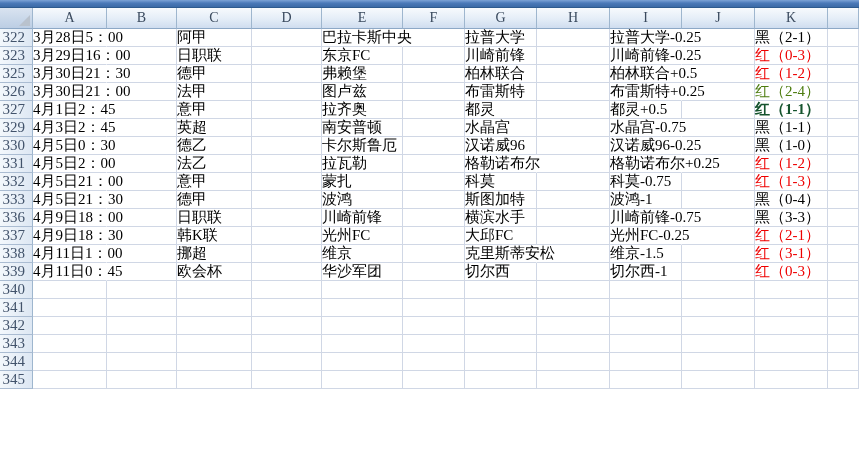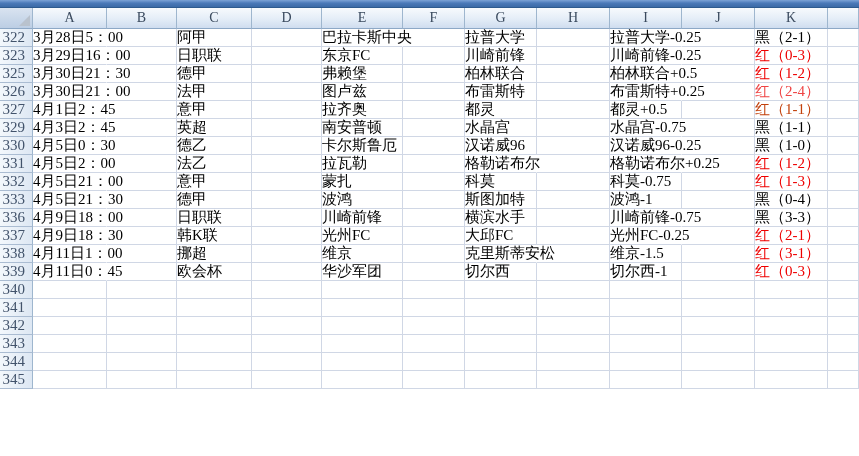--- a/index.html
+++ b/index.html
@@ -141,37 +141,37 @@
     <td class="cell no-r">3月30日21：00</td>
     <td class="cell"></td>
     <td class="cell">法甲</td>
     <td class="cell"></td>
     <td class="cell">图卢兹</td>
     <td class="cell"></td>
     <td class="cell">布雷斯特</td>
     <td class="cell"></td>
     <td class="cell no-r">布雷斯特+0.25</td>
     <td class="cell"></td>
-    <td class="cell" style="color: #ef4444;">红（2-4）</td>
+    <td class="cell" style="color: #4d7c0f;">红（2-4）</td>
     <td class="cell"></td>
   </tr>
 
   <tr>
     <th class="rowhead">327</th>
     <td class="cell no-r">4月1日2：45</td>
     <td class="cell"></td>
     <td class="cell">意甲</td>
     <td class="cell"></td>
     <td class="cell">拉齐奥</td>
     <td class="cell"></td>
     <td class="cell">都灵</td>
     <td class="cell"></td>
     <td class="cell">都灵+0.5</td>
     <td class="cell"></td>
-    <td class="cell" style="color: #c2410c;">红（1-1）</td>
+    <td class="cell" style="color: #14532d; font-weight: bold;">红（1-1）</td>
     <td class="cell"></td>
   </tr>
 
 
   <tr>
     <th class="rowhead">329</th>
     <td class="cell no-r">4月3日2：45</td>
     <td class="cell"></td>
     <td class="cell">英超</td>
     <td class="cell"></td>

